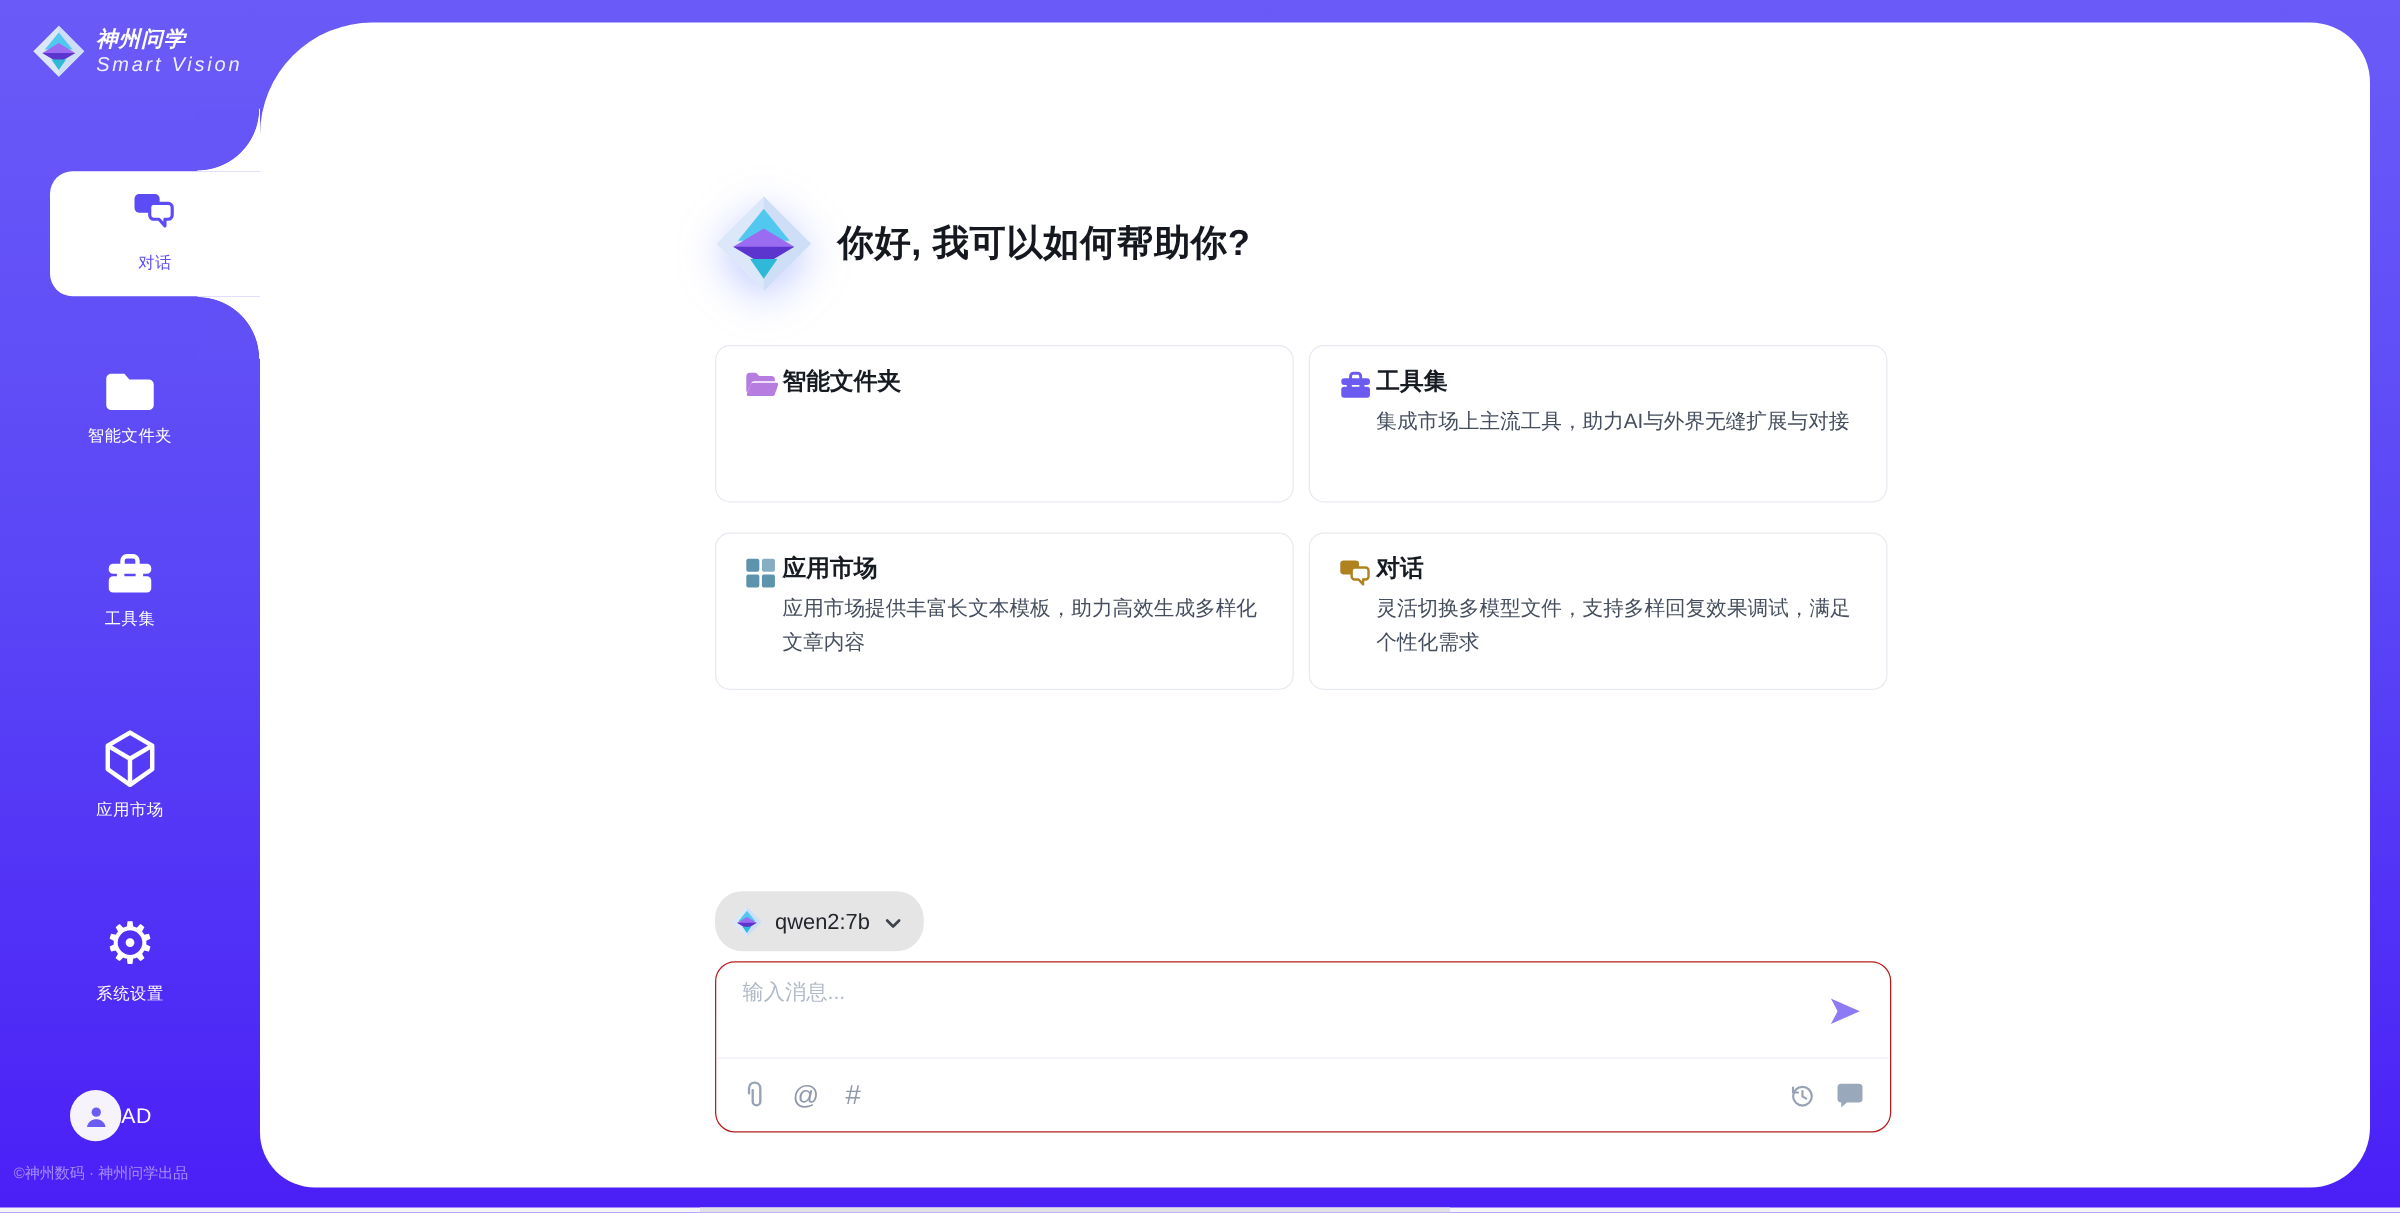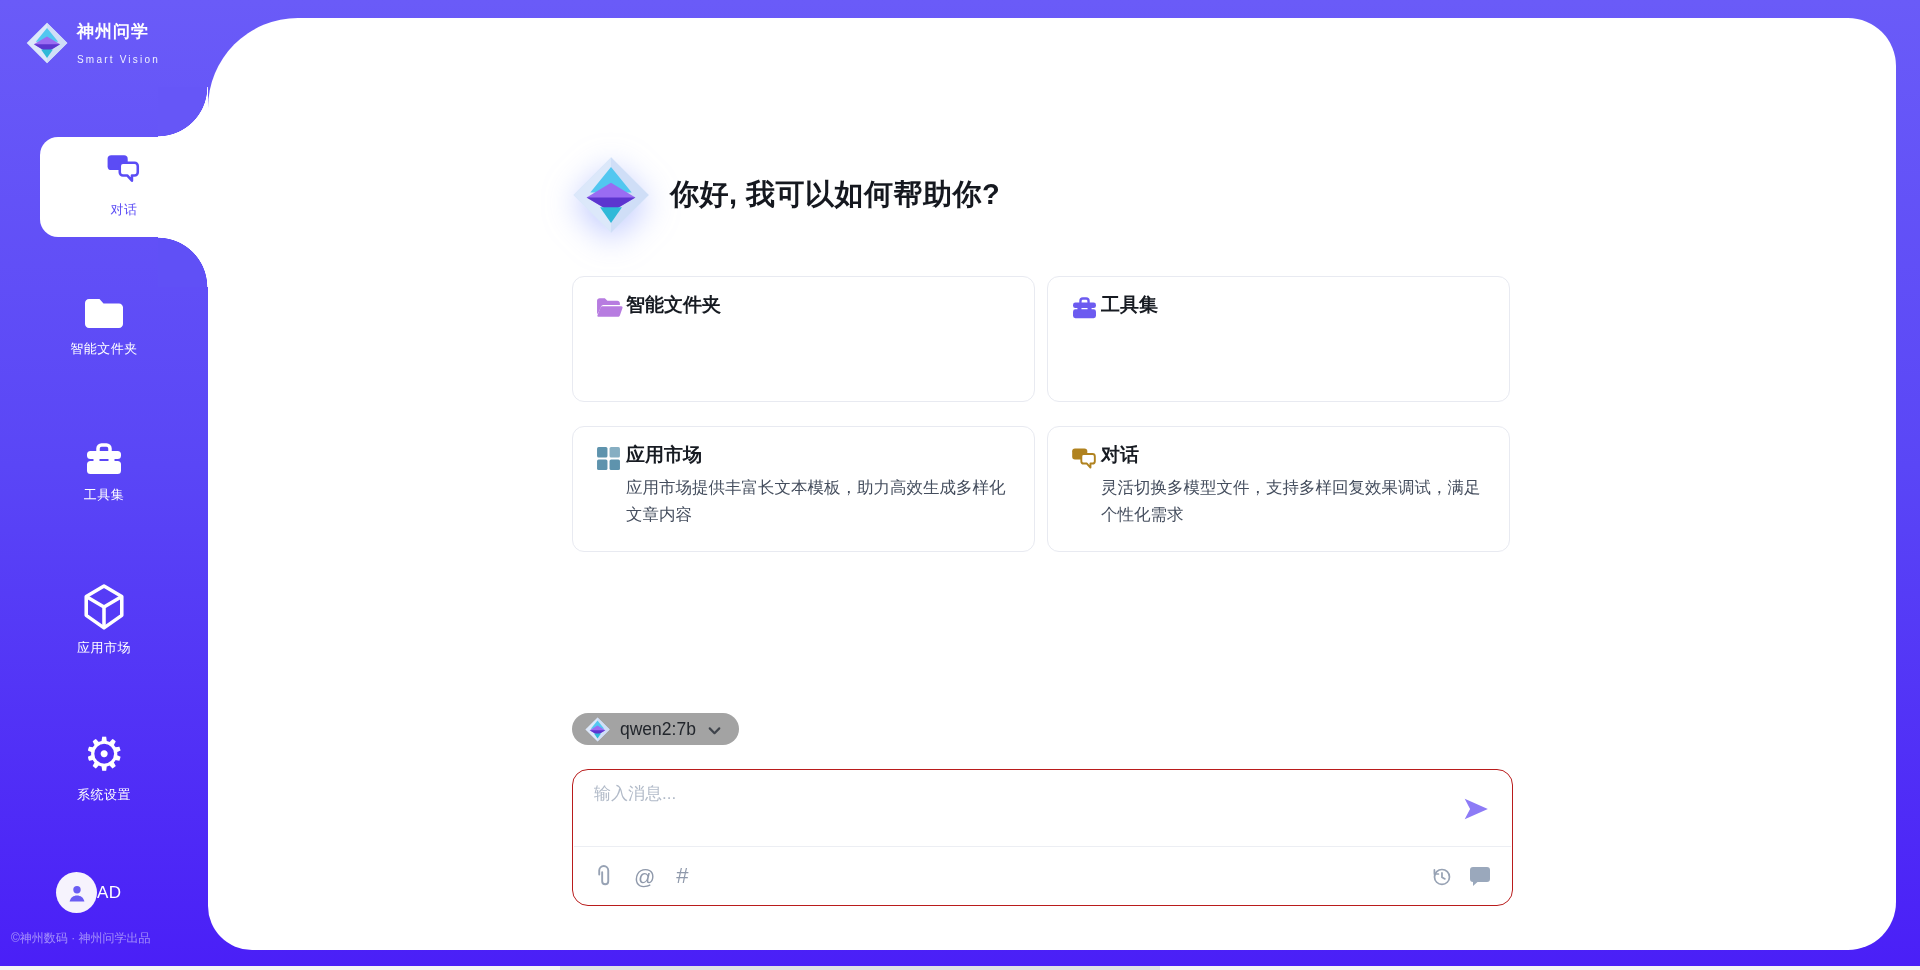--- a/index.html
+++ b/index.html
@@ -12,23 +12,23 @@
   .stage { position:absolute; inset:0; }
 
   
   .panel {
     position:absolute; left:208px; top:18px; right:24px; bottom:20px;
     background:#ffffff; border-radius:90px 48px 48px 44px;
   }
 
   
   .sidebar { position:absolute; left:0; top:0; width:208px; bottom:0; }
-  .brand { position:absolute; left:26px; top:20px; display:flex; align-items:center; gap:9px; }
+  .brand { position:absolute; left:26px; top:20px; display:flex; gap:9px;font-style:italic; }
   .brand-text .name { color:#fff; font-size:17px; font-weight:700; letter-spacing:1px; }
-  .brand-text .sub  { color:#eef0ff; font-size:10px; letter-spacing:2.2px; margin-top:11px; }
+  .brand-text .sub  { color:#eef0ff; font-size:16px; letter-spacing:2.2px; margin-top:1px; }
 
   .active-tab {
     position:absolute; left:40px; top:137px; width:168px; height:100px;
     background:#fff; border-radius:18px 0 0 18px; z-index:3;
     display:flex; flex-direction:column; align-items:center; padding-top:15px; gap:8px;
     cursor:pointer;
   }
   .active-tab .nav-label { color:#5b4cf5; }
   .fillet { position:absolute; width:50px; height:50px; z-index:3; }
   .fillet-top { left:158px; top:87px;
@@ -58,22 +58,22 @@
 
   .cards { position:absolute; left:364px; top:258px; display:grid;
     grid-template-columns:463px 463px; column-gap:12px; row-gap:24px; }
   .card { height:126px; background:#fff; border:1px solid #e8eaf1; border-radius:12px;
     position:relative; cursor:pointer; }
   .card .card-icon { position:absolute; left:23px; top:19px; }
   .card .card-title { position:absolute; left:53px; top:15px; font-size:19px; font-weight:700; color:#171b22; }
   .card .card-desc { position:absolute; left:53px; top:47px; width:392px; font-size:16.5px;
     color:#454e5e; line-height:1.62; }
 
-  .model-pill { position:absolute; left:364px; top:695px; height:32px; border-radius:22px;
-    background:#a3a3a3; display:inline-flex; align-items:center; gap:10px; padding:0 16px 0 13px; cursor:pointer; }
+  .model-pill { position:absolute; left:364px; top:695px; height:48px; border-radius:22px;
+    background:#e5e5e5; display:inline-flex; align-items:center; gap:10px; padding:0 16px 0 13px; cursor:pointer; }
   .model-pill .model-name { font-size:17.5px; color:#22262c; }
   .model-pill .chev { color:#3e434b; margin-top:2px; }
 
   .composer { position:absolute; left:364px; top:751px; width:941px; height:137px;
     background:#fff; border:1px solid #b91c1c; border-radius:16px; }
   .composer textarea { position:absolute; left:21px; top:12px; width:820px; height:56px;
     border:none; outline:none; resize:none; font-family:inherit; font-size:17px; color:#333; background:transparent; }
   .composer textarea::placeholder { color:#b1bac8; }
   .send-btn { position:absolute; right:21px; top:25px; width:30px; height:30px; border:none;
     background:transparent; color:#8d7bf6; cursor:pointer; padding:0; }
@@ -233,20 +233,21 @@
             <use href="#sym-folder-open"></use>
           </svg>
         <div class="card-title">智能文件夹</div>
       </article>
 
       <article class="card">
         <svg class="card-icon" width="27" height="24" style="color:#6c5bf0">
             <use href="#sym-briefcase"></use>
           </svg>
         <div class="card-title">工具集</div>
+        <div class="card-desc">集成市场上主流工具，助力AI与外界无缝扩展与对接</div>
       </article>
 
       <article class="card">
         <svg class="card-icon" width="25" height="25" style="color:#5e93ad">
             <use href="#sym-grid"></use>
           </svg>
         <div class="card-title">应用市场</div>
         <div class="card-desc">应用市场提供丰富长文本模板，助力高效生成多样化文章内容</div>
       </article>
 

